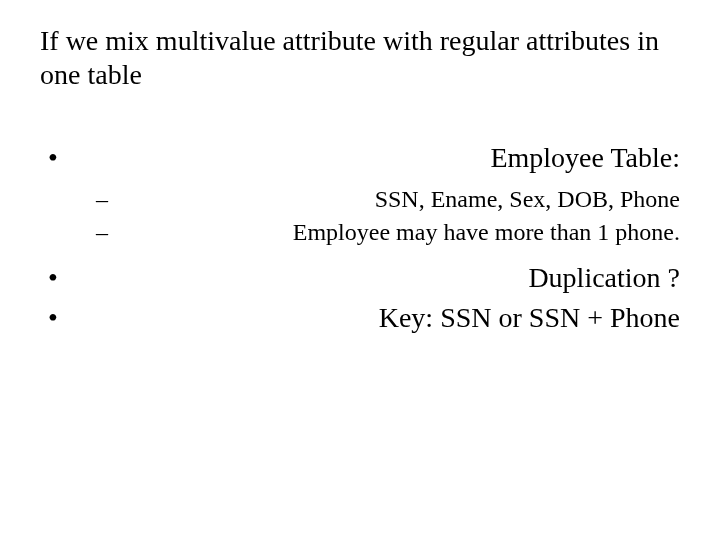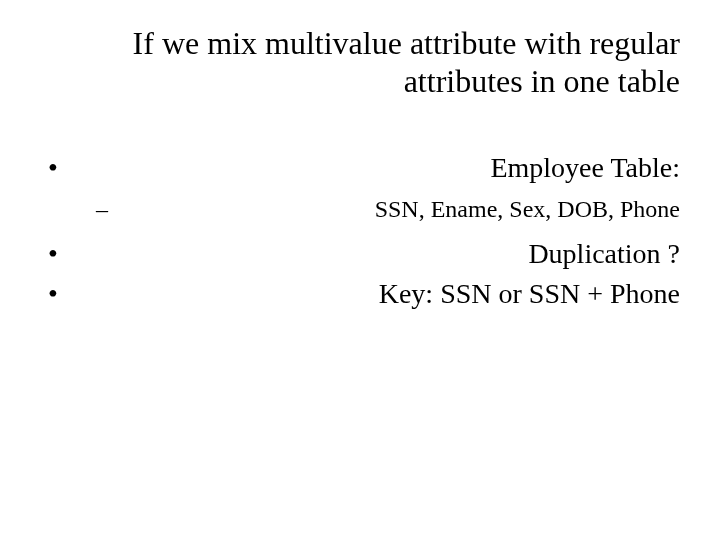--- a/index.html
+++ b/index.html
@@ -11,22 +11,22 @@
     font-family: "Times New Roman", Times, serif;
     color: #000000;
   }
   .slide {
     width: 720px;
     height: 540px;
     box-sizing: border-box;
     padding: 24px 40px 40px 40px;
   }
   .title {
-    text-align: right;
-    font-size: 32px;
+    text-align: left;
+    font-size: 28px;
     line-height: 1.2;
     margin: 0 0 48px 0;
     font-weight: normal;
   }
   ul.level1 {
     list-style: none;
     margin: 0;
     padding: 0;
     text-align: right;
   }
@@ -70,20 +70,23 @@
 <div class="slide">
   <h1 class="title">If we mix multivalue attribute with regular attributes in one table</h1>
 
   <ul class="level1">
     <li>
       <span>Employee Table:</span>
       <ul class="level2">
         <li>
           <span>SSN, Ename, Sex, DOB, Phone</span>
         </li>
+        <li>
+          <span>Employee may have more than 1 phone.</span>
+        </li>
       </ul>
     </li>
     <li>
       <span>Duplication ?</span>
     </li>
     <li>
       <span>Key: SSN or SSN + Phone</span>
     </li>
   </ul>
 </div>

